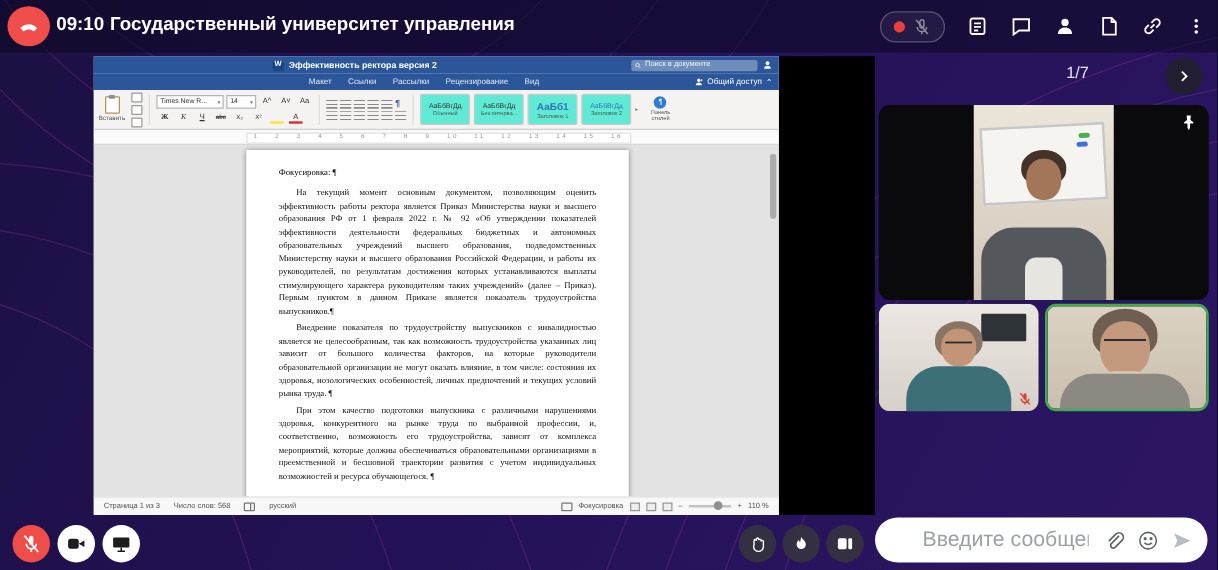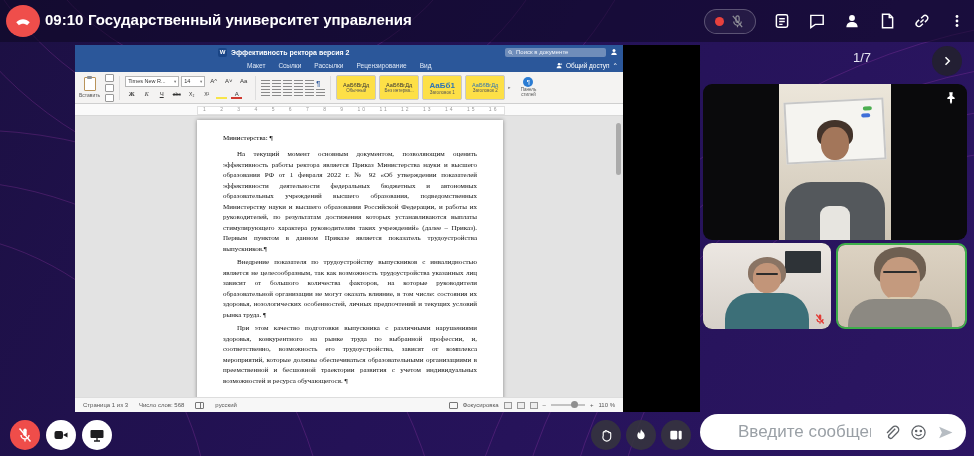--- a/index.html
+++ b/index.html
@@ -51,21 +51,21 @@
   .gbtn{min-width:9px;height:9px;border:1px solid transparent;border-radius:1px;display:flex;align-items:center;
         justify-content:center;font-size:6px;color:#333;cursor:pointer;padding:0 1px;white-space:nowrap;}
   .gbtn.bold{font-weight:700;font-family:"Liberation Serif",serif;}
   .gbtn.ital{font-style:italic;font-family:"Liberation Serif",serif;}
   .gbtn.und{text-decoration:underline;}
   .gbtn.strike{text-decoration:line-through;font-size:5px;}
   .chip-y{box-shadow:inset 0 -2px 0 #f7e54a;}
   .chip-r{box-shadow:inset 0 -2px 0 #d03a30;}
   .bars{width:9px;height:7px;background:repeating-linear-gradient(#8a8a8a 0 1px,transparent 1px 3px);}
   .pilc{font-size:7px;color:#2b579a;font-weight:700;}
-  .stylebox{width:38px;height:23px;background:#fde047;border:1px solid #c9c9c9;border-radius:2px;display:flex;
+  .stylebox{width:38px;height:23px;background:#5eead4;border:1px solid #c9c9c9;border-radius:2px;display:flex;
             flex-direction:column;align-items:center;justify-content:center;cursor:pointer;overflow:hidden;}
   .stylebox .prev{font-size:5.5px;color:#333;white-space:nowrap;}
   .stylebox .prev.h1{font-size:8px;font-weight:700;color:#2e74b5;}
   .stylebox .prev.h2{color:#2e74b5;}
   .stylebox .slab{font-size:4.5px;color:#555;white-space:nowrap;}
   .panebtn{display:flex;flex-direction:column;align-items:center;gap:1px;cursor:pointer;}
   .panebtn .blue-circ{width:10px;height:10px;border-radius:50%;background:#2b7cd3;color:#fff;font-size:6px;
             display:flex;align-items:center;justify-content:center;}
   .panebtn .plab{font-size:4.5px;color:#555;text-align:center;line-height:1.1;width:26px;}
   .w-ruler{height:11px;background:#fafafa;border-bottom:1px solid #d8d8d8;position:relative;flex:none;}
@@ -322,21 +322,21 @@
         </div>
       </div>
 
       <div class="w-ruler">
         <div class="ruler-band"></div>
         <div class="ruler-nums">1 2 3 4 5 6 7 8 9 10 11 12 13 14 15 16 17</div>
       </div>
 
       <div class="w-doc">
         <div class="page">
-          <div class="doc-sub">Министерства: ¶</div>
+          <div class="doc-sub">Фокусировка: ¶</div>
           <p class="doc-p">На текущий момент основным документом, позволяющим оценить эффективность работы ректора является Приказ Министерства науки и высшего образования РФ от 1 февраля 2022 г. № 92 «Об утверждении показателей эффективности деятельности федеральных бюджетных и автономных образовательных учреждений высшего образования, подведомственных Министерству науки и высшего образования Российской Федерации, и работы их руководителей, по результатам достижения которых устанавливаются выплаты стимулирующего характера руководителям таких учреждений» (далее – Приказ). Первым пунктом в данном Приказе является показатель трудоустройства выпускников.¶</p>
           <p class="doc-p">Внедрение показателя по трудоустройству выпускников с инвалидностью является не целесообразным, так как возможность трудоустройства указанных лиц зависит от большого количества факторов, на которые руководители образовательной организации не могут оказать влияние, в том числе: состояния их здоровья, нозологических особенностей, личных предпочтений и текущих условий рынка труда. ¶</p>
           <p class="doc-p">При этом качество подготовки выпускника с различными нарушениями здоровья, конкурентного на рынке труда по выбранной профессии, и, соответственно, возможность его трудоустройства, зависят от комплекса мероприятий, которые должны обеспечиваться образовательными организациями в преемственной и бесшовной траектории развития с учетом индивидуальных возможностей и ресурса обучающегося. ¶</p>
 
         </div>
         <div class="w-scroll"></div>
       </div>
 
       <div class="w-status">
         <span>Страница 1 из 3</span>

